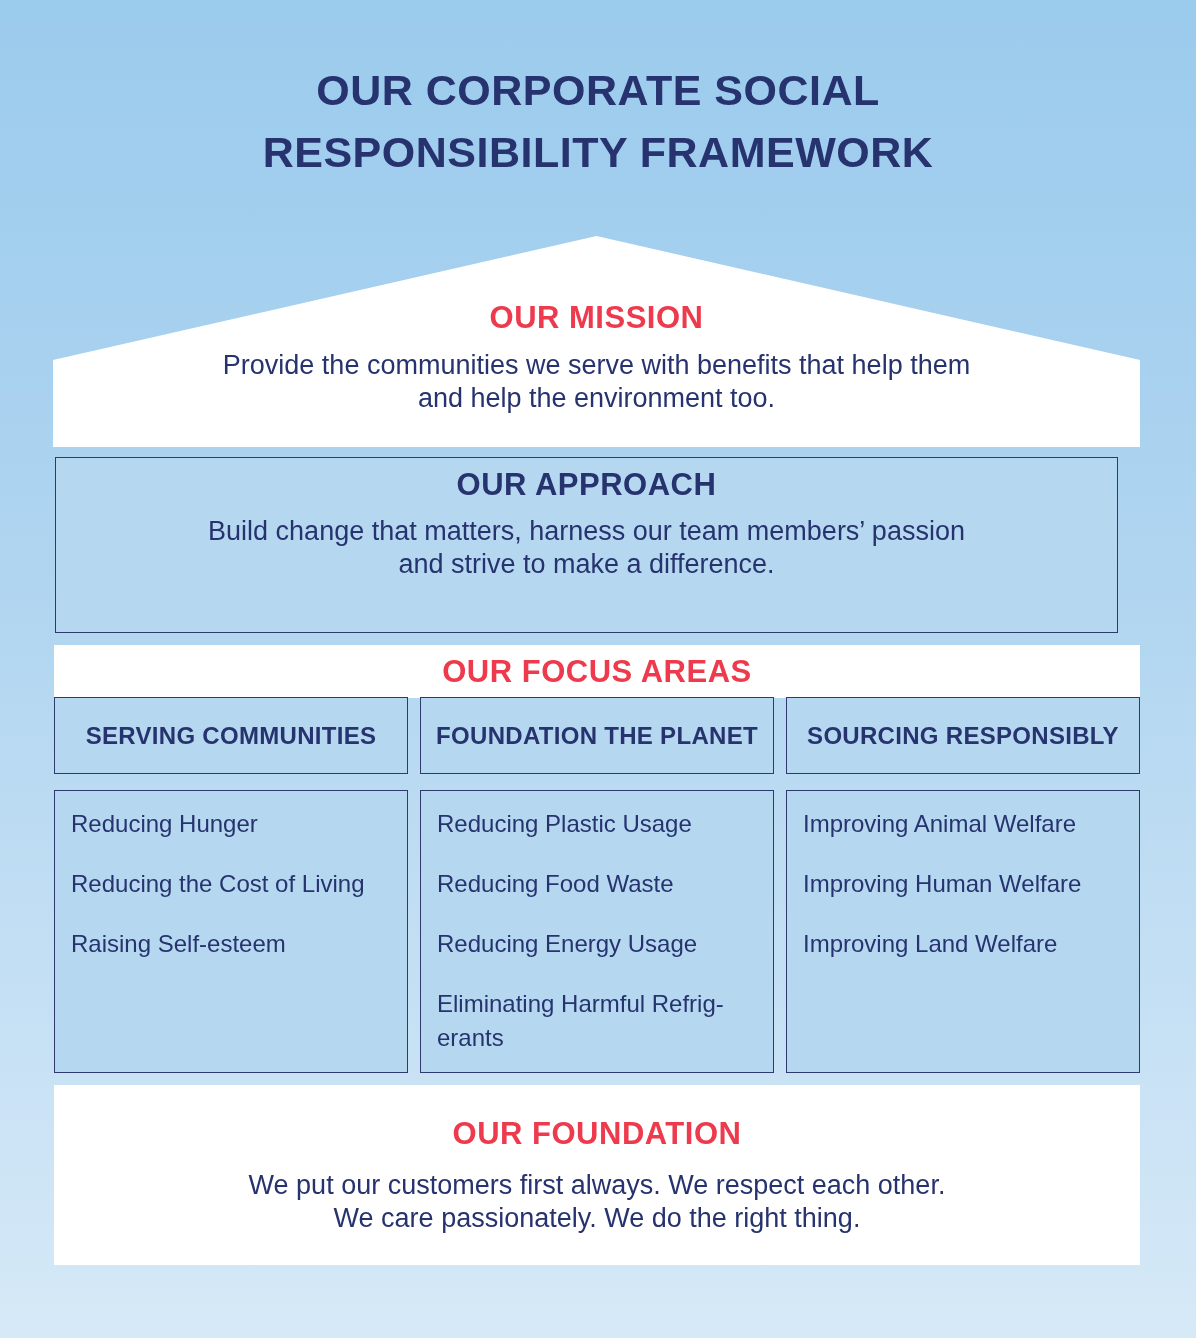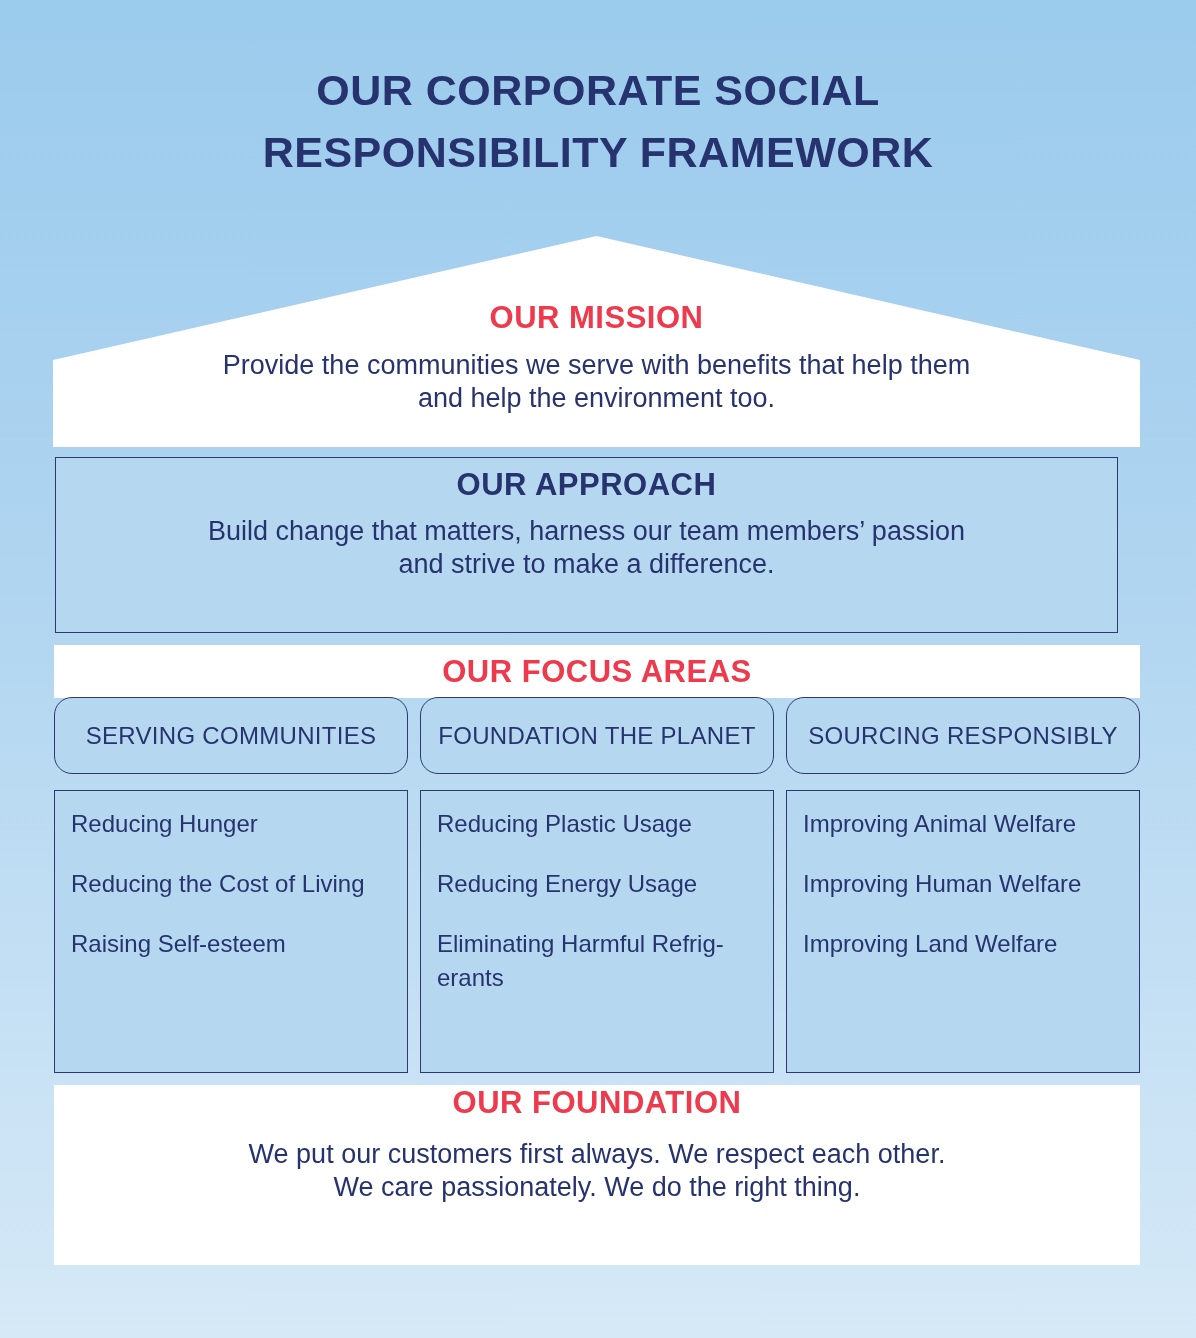--- a/index.html
+++ b/index.html
@@ -91,43 +91,43 @@
     flex: 1 1 0;
     background: #b5d8f0;
     border: 1px solid #2e3a6e;
     box-sizing: border-box;
   }
   .header-box {
     display: flex;
     align-items: center;
     justify-content: center;
     color: #27336e;
-    font-weight: normal;
+    font-weight: bold;
     font-size: 24px;
     letter-spacing: 0.3px;
     text-align: center;
-    border-radius: 18px;
   }
   .list-box {
     padding: 16px 16px 16px 16px;
     color: #27336e;
     font-size: 24px;
   }
   .list-item {
     line-height: 34px;
     margin-bottom: 26px;
   }
 
   .foundation {
     position: absolute;
     left: 54px; top: 1085px;
     width: 1086px; height: 180px;
     background: #ffffff;
     box-sizing: border-box;
     text-align: center;
+    padding-top: 31px;
   }
 </style>
 </head>
 <body>
 
 <div class="page">
 
   <div class="title pre">OUR CORPORATE SOCIAL
 RESPONSIBILITY FRAMEWORK</div>
 
@@ -154,20 +154,21 @@
   </div>
 
   <div class="cols cols-lists">
     <div class="col-box list-box">
       <div class="list-item">Reducing Hunger</div>
       <div class="list-item">Reducing the Cost of Living</div>
       <div class="list-item">Raising Self-esteem</div>
     </div>
     <div class="col-box list-box">
       <div class="list-item">Reducing Plastic Usage</div>
+      <div class="list-item">Reducing Food Waste</div>
       <div class="list-item">Reducing Energy Usage</div>
       <div class="list-item pre">Eliminating Harmful Refrig-
 erants</div>
     </div>
     <div class="col-box list-box">
       <div class="list-item">Improving Animal Welfare</div>
       <div class="list-item">Improving Human Welfare</div>
       <div class="list-item">Improving Land Welfare</div>
     </div>
   </div>

